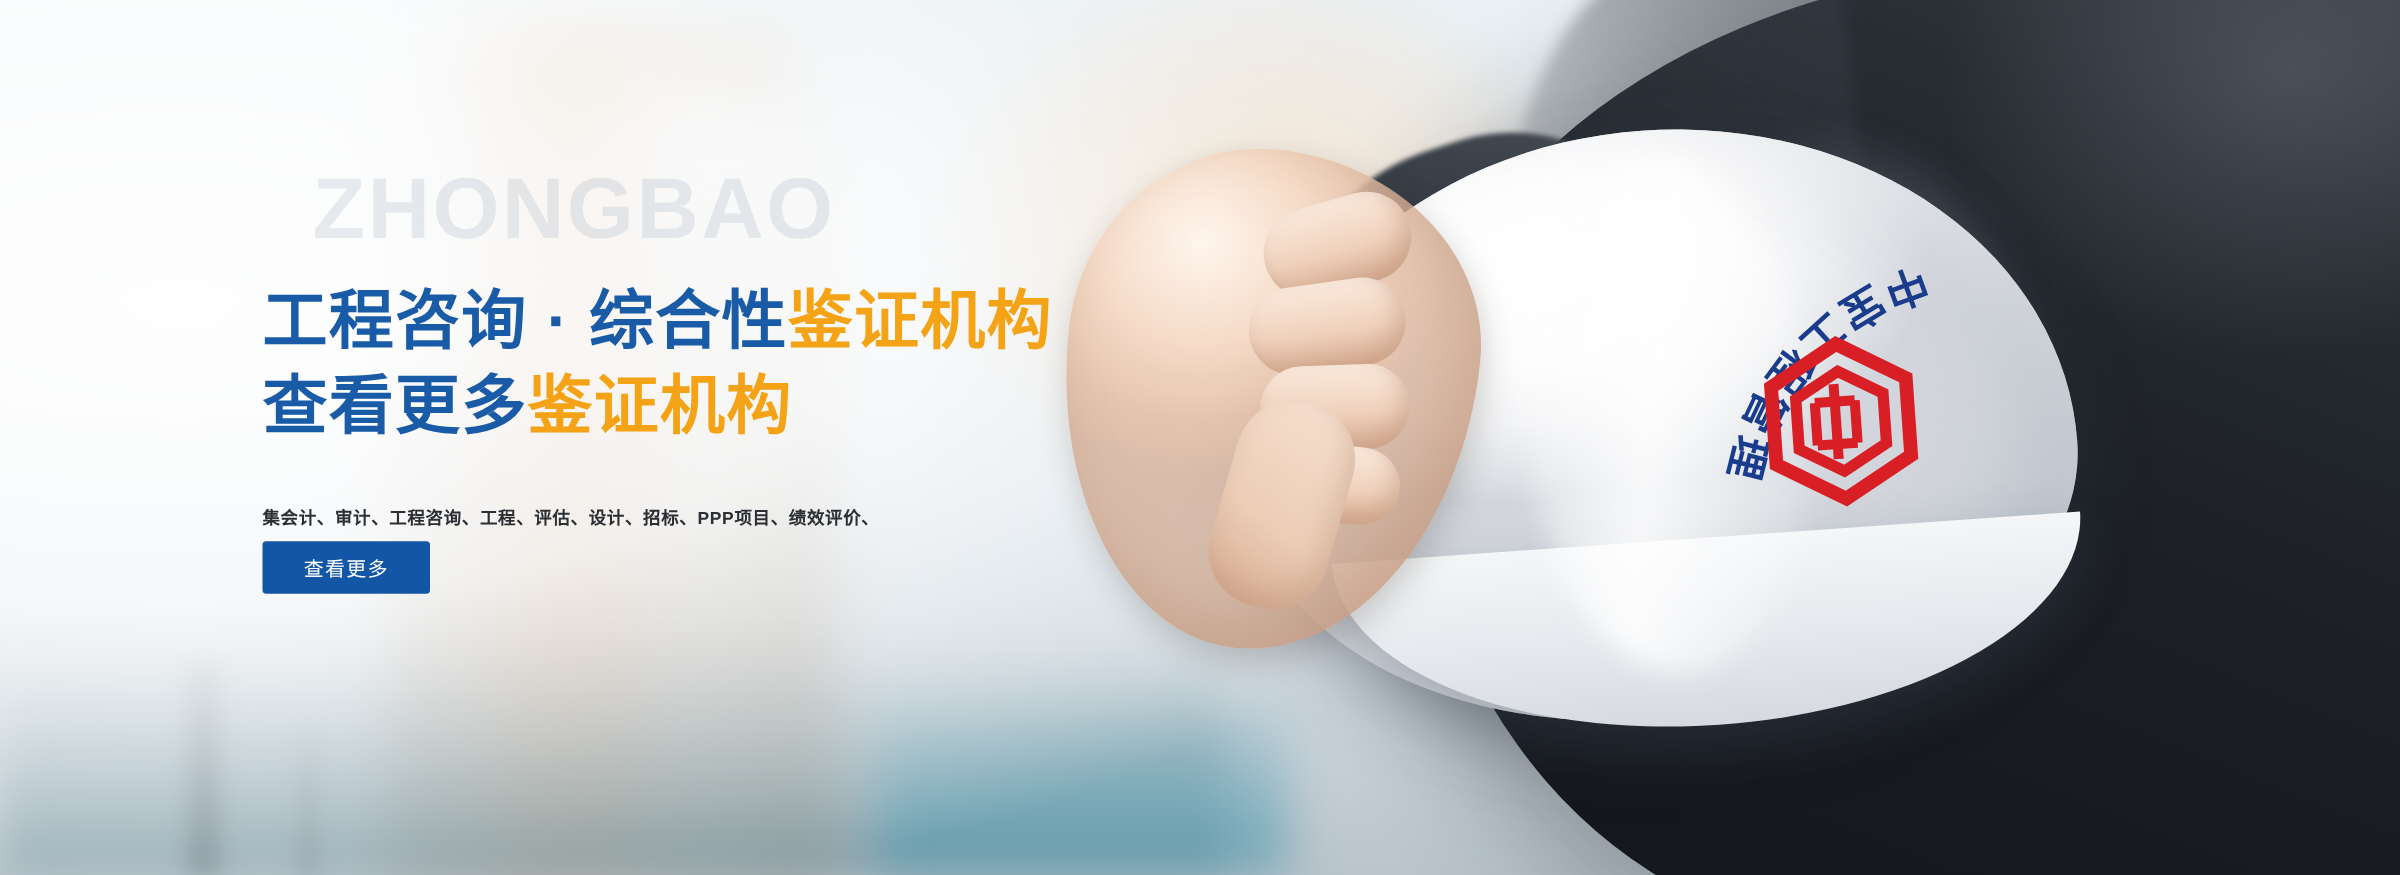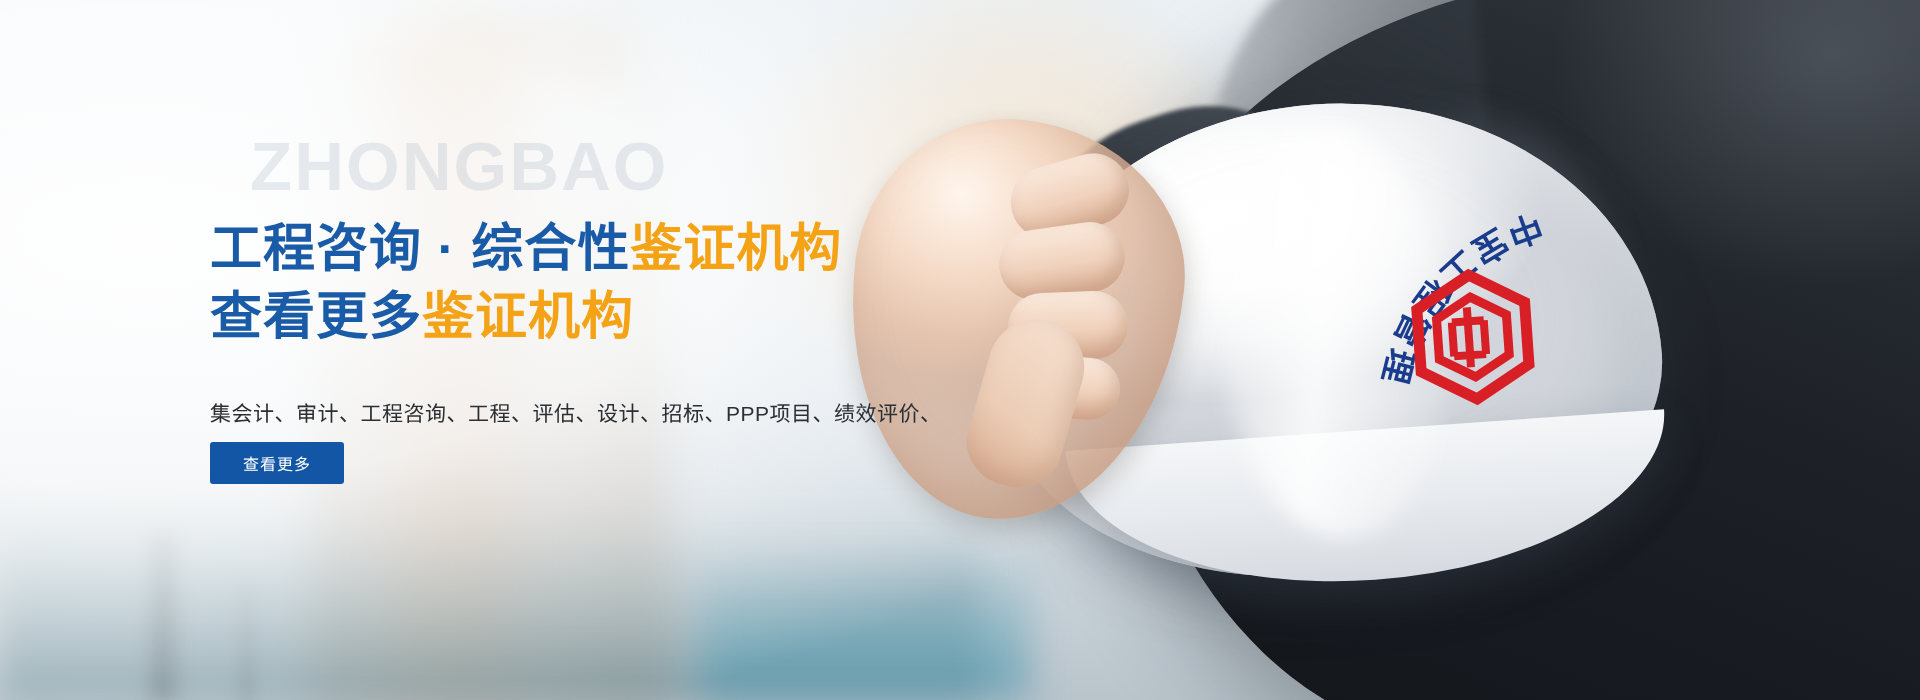--- a/index.html
+++ b/index.html
@@ -185,22 +185,22 @@
     letter-spacing:1px;white-space:nowrap;
     margin:0;
   }
   .h-blue{color:#1A5BA8;}
   .h-orange{color:#F5A316;}
   .hl2{margin-top:2px;}
 
   .desc{
     position:relative;z-index:2;
     margin-top:38px;
-    font-size:21px;color:#2b2f33;line-height:2.6;
-    letter-spacing:.5px;white-space:nowrap;font-weight:400;
+    font-size:14px;color:#2b2f33;line-height:2.6;
+    letter-spacing:.5px;white-space:nowrap;font-weight:700;
   }
   .desc div{margin:0;}
 
   .cta{
     position:relative;z-index:2;
     display:inline-flex;align-items:center;justify-content:center;
     width:134px;height:42px;
     background:#1356A5;color:#ffffff;
     font-size:16px;letter-spacing:1px;
     border:none;border-radius:3px;cursor:pointer;

